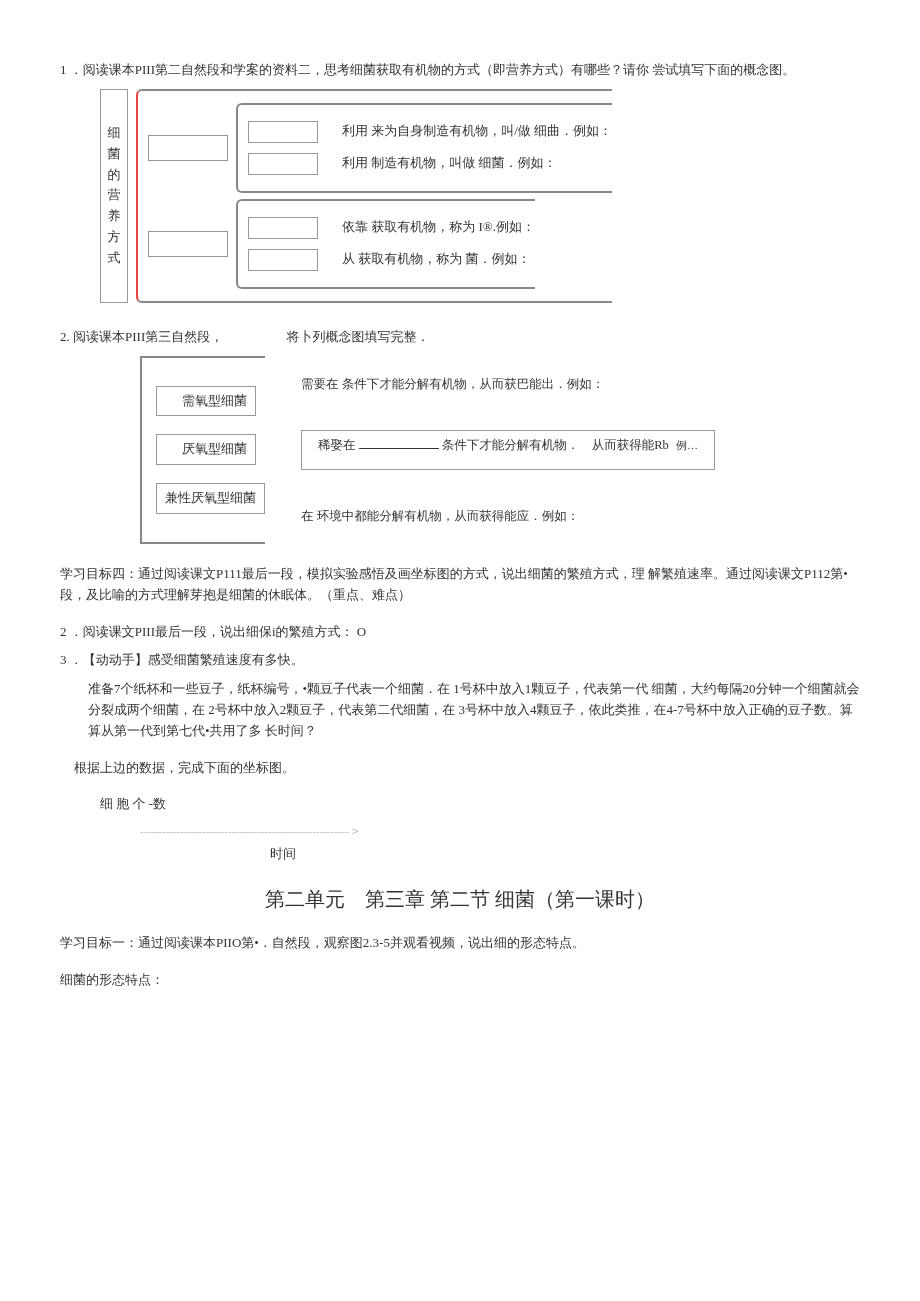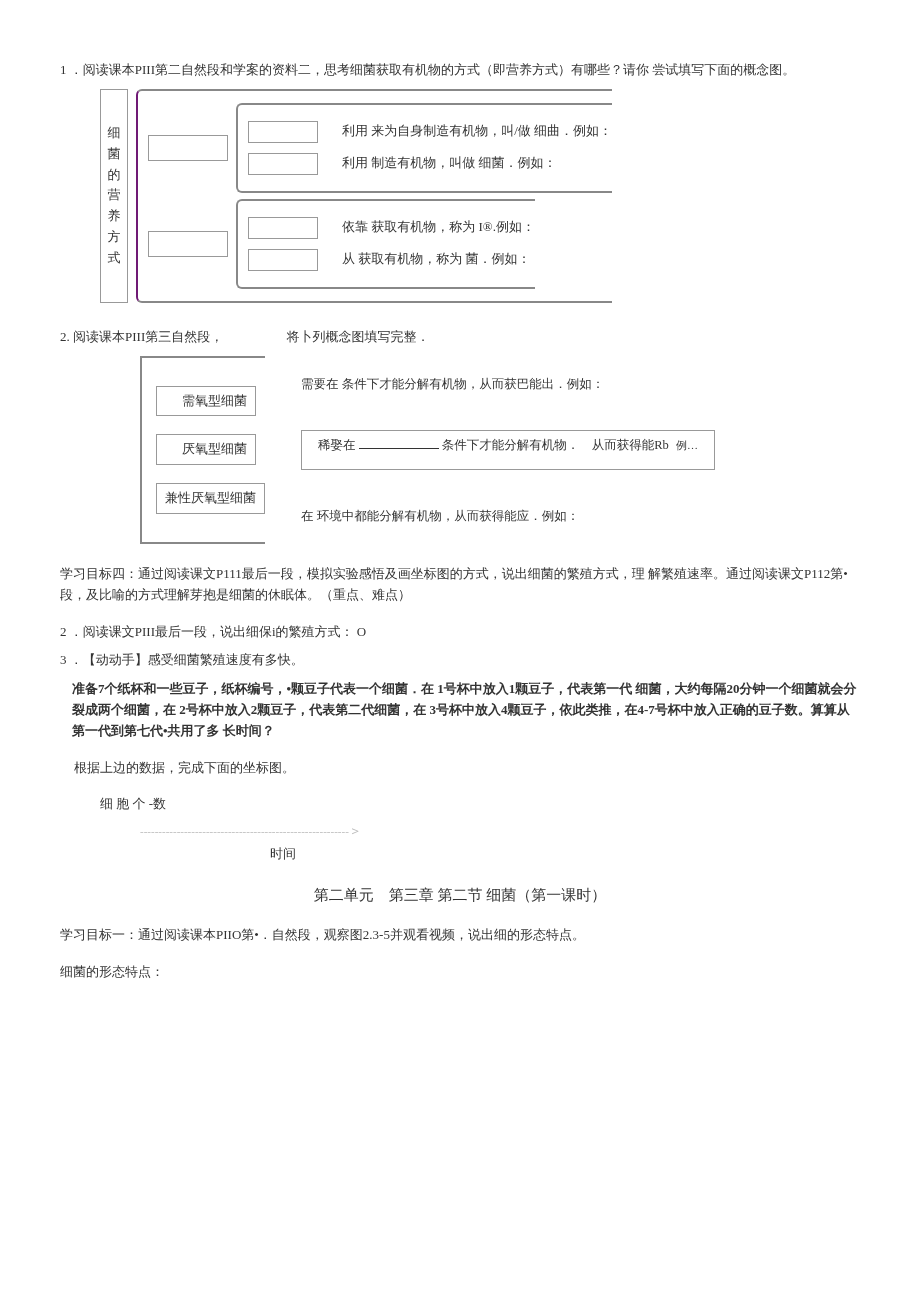--- a/index.html
+++ b/index.html
@@ -24,21 +24,21 @@
       width: 28px;
       display: flex;
       flex-direction: column;
       align-items: center;
       justify-content: center;
       padding: 12px 8px;
       margin-right: 8px;
     }
     .vertical-label span { display: block; }
     .bracket-group {
-      border-left: 2px solid #701a75;
+      border-left: 2px solid #ef4444;
       border-top: 2px solid #888;
       border-bottom: 2px solid #888;
       border-top-left-radius: 6px;
       border-bottom-left-radius: 6px;
       padding: 6px 0 6px 10px;
     }
     .level1-branch { display: flex; align-items: center; margin: 6px 0; }
     .box {
       border: 1px solid #999;
       min-width: 80px;
@@ -98,21 +98,21 @@
     }
     .x-axis {
       color: #bbb;
       letter-spacing: 0px;
       font-size: 11px;
     }
     .x-axis-arrow { color: #bbb; }
     .axis-xlabel { margin-left: 130px; margin-top: 2px; }
     .center-title {
       text-align: center;
-      font-size: 15px;
+      font-size: 20px;
       margin: 12px 0 18px 0;
     }
     .indent { text-indent: 2em; }
     .small-right { font-size: 11px; margin-left: 4px; }
     .d2-right-col { display: flex; flex-direction: column; justify-content: space-around; margin-left: 20px; }
   </style>
 </head>
 <body>
 
 <div class="paragraph num-item">1 ．阅读课本PIII第二自然段和学案的资料二，思考细菌获取有机物的方式（即营养方式）有哪些？请你 尝试填写下面的概念图。</div>
@@ -186,21 +186,21 @@
   </div>
 </div>
 
 <div class="paragraph indent" style="text-indent:0;">
   <span>学习目标四：通过阅读课文P111最后一段，模拟实验感悟及画坐标图的方式，说出细菌的繁殖方式，理 解繁殖速率。通过阅读课文P112第•段，及比喻的方式理解芽抱是细菌的休眠体。（重点、难点）</span>
 </div>
 
 <div class="paragraph num-item">2 ．阅读课文PIII最后一段，说出细保i的繁殖方式： O</div>
 
 <div class="num-item">3 ．【动动手】感受细菌繁殖速度有多快。</div>
-<div class="paragraph" style="margin-left:12px;font-weight:bold;">准备7个纸杯和一些豆子，纸杯编号，•颗豆子代表一个细菌．在 1号杯中放入1颗豆子，代表第一代 细菌，大约每隔20分钟一个细菌就会分裂成两个细菌，在 2号杯中放入2颗豆子，代表第二代细菌，在 3号杯中放入4颗豆子，依此类推，在4-7号杯中放入正确的豆子数。算算从第一代到第七代•共用了多 长时间？</div>
+<div class="paragraph" style="margin-left:28px;">准备7个纸杯和一些豆子，纸杯编号，•颗豆子代表一个细菌．在 1号杯中放入1颗豆子，代表第一代 细菌，大约每隔20分钟一个细菌就会分裂成两个细菌，在 2号杯中放入2颗豆子，代表第二代细菌，在 3号杯中放入4颗豆子，依此类推，在4-7号杯中放入正确的豆子数。算算从第一代到第七代•共用了多 长时间？</div>
 
 <div class="paragraph" style="margin-left:14px;">根据上边的数据，完成下面的坐标图。</div>
 
 <div style="margin-left:40px;">细 胞 个 -数</div>
 
 <div class="axis-area">
   <span class="x-axis">---------------------------------------------------------</span><span class="x-axis-arrow">＞</span>
   <div class="axis-xlabel">时间</div>
 </div>
 

